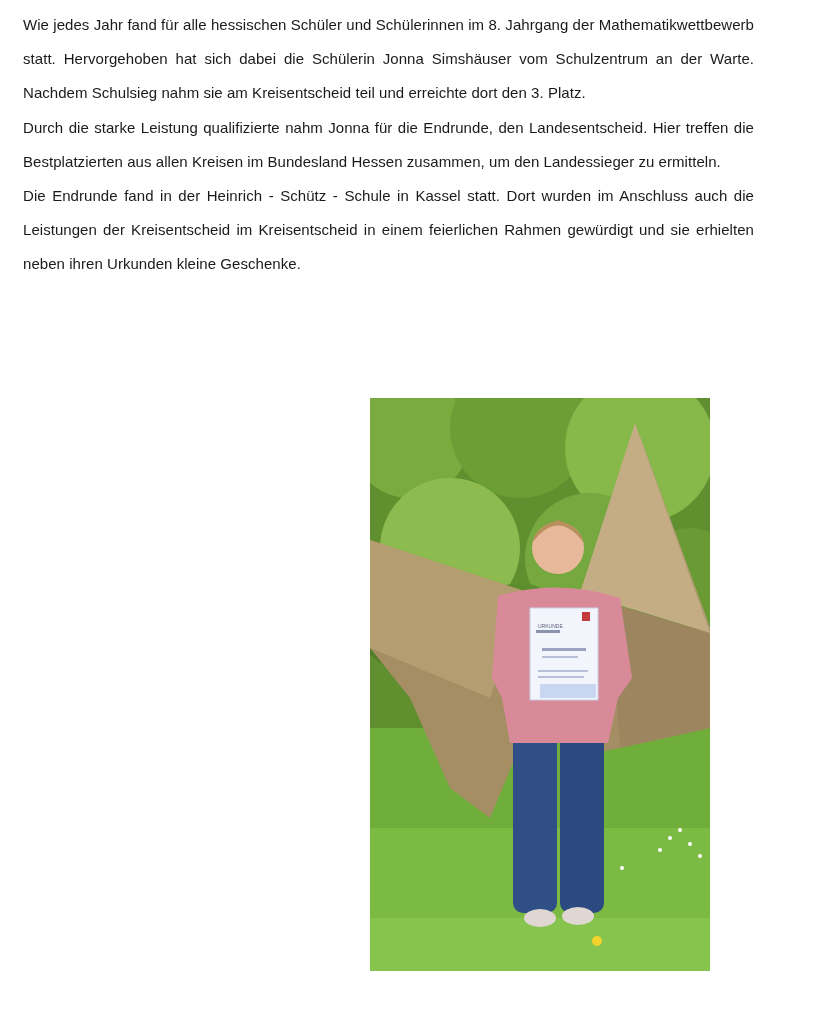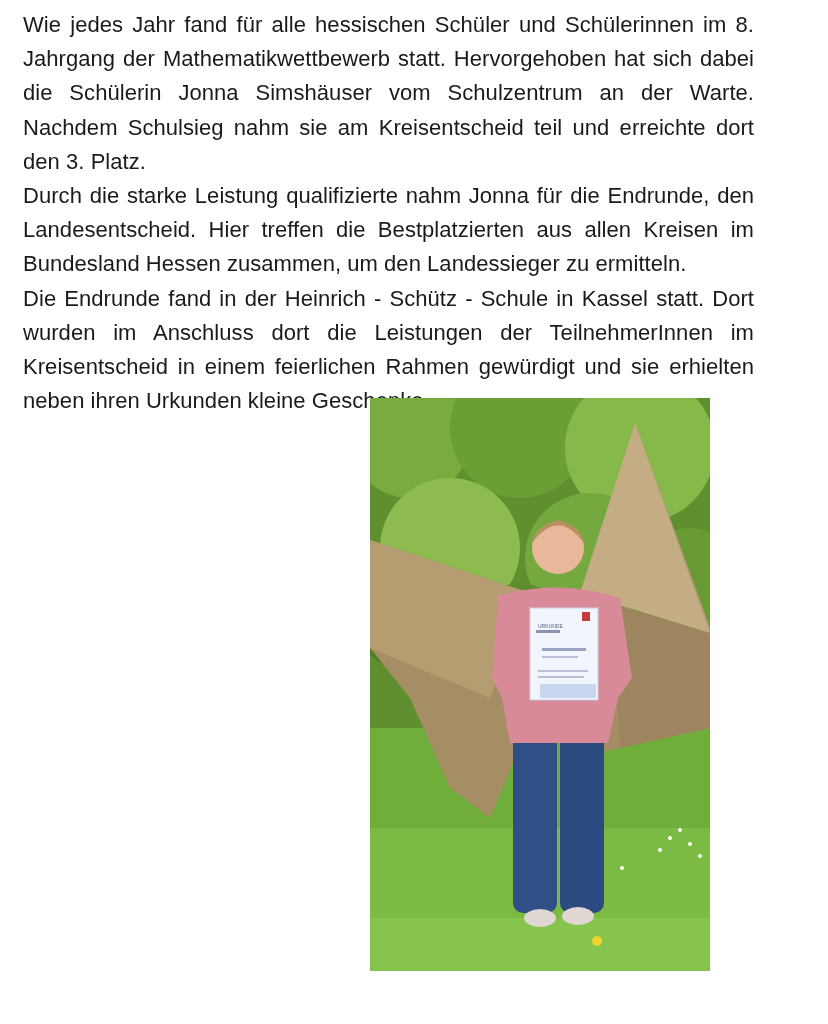--- a/index.html
+++ b/index.html
@@ -1,36 +1,36 @@
 <!DOCTYPE html>
 <html><head>
 <meta charset="utf-8">
 <style>
   html, body { margin: 0; padding: 0; background: #ffffff; }
   body { width: 828px; height: 1024px; position: relative; overflow: hidden; }
   .article {
     position: absolute; left: 23px; top: 8px; width: 731px;
     font-family: "Liberation Sans", sans-serif;
-    font-size: 22px; line-height: 34.2px; color: #1a1a1a;
+    font-size: 15px; line-height: 34.2px; color: #1a1a1a;
     text-align: justify; letter-spacing: 0.05px;
   }
   .article p { margin: 0; }
   .photo {
     position: absolute; left: 370px; top: 398px; width: 340px; height: 573px;
     overflow: hidden; background: #6fa23a;
   }
   .photo svg { display: block; }
 </style>
 </head>
 <body>
 
 <div class="article">
   <p>Wie jedes Jahr fand für alle hessischen Schüler und Schülerinnen im 8. Jahrgang der Mathematikwettbewerb statt. Hervorgehoben hat sich dabei die Schülerin Jonna Simshäuser vom Schulzentrum an der Warte. Nachdem Schulsieg nahm sie am Kreisentscheid teil und erreichte dort den 3. Platz.</p>
   <p>Durch die starke Leistung qualifizierte nahm Jonna für die Endrunde, den Landesentscheid. Hier treffen die Bestplatzierten aus allen Kreisen im Bundesland Hessen zusammen, um den Landessieger zu ermitteln.</p>
-  <p>Die Endrunde fand in der Heinrich - Schütz - Schule in Kassel statt. Dort wurden im Anschluss dort die Leistungen der TeilnehmerInnen im Kreisentscheid in einem feierlichen Rahmen gewürdigt und sie erhielten neben ihren Urkunden kleine Geschenke.</p>
+  <p>Die Endrunde fand in der Heinrich - Schütz - Schule in Kassel statt. Dort wurden im Anschluss auch die Leistungen der Kreisentscheid im Kreisentscheid in einem feierlichen Rahmen gewürdigt und sie erhielten neben ihren Urkunden kleine Geschenke.</p>
 </div>
 
 <div class="photo">
   <svg width="340" height="573" viewBox="0 0 340 573" xmlns="http://www.w3.org/2000/svg">
 
     <rect x="0" y="0" width="340" height="380" fill="#5f8f2e"></rect>
     <circle cx="40" cy="40" r="60" fill="#7aab3f"></circle>
     <circle cx="150" cy="30" r="70" fill="#6c9e36"></circle>
     <circle cx="270" cy="50" r="75" fill="#86b84a"></circle>
     <circle cx="80" cy="150" r="70" fill="#8dbb50"></circle>

